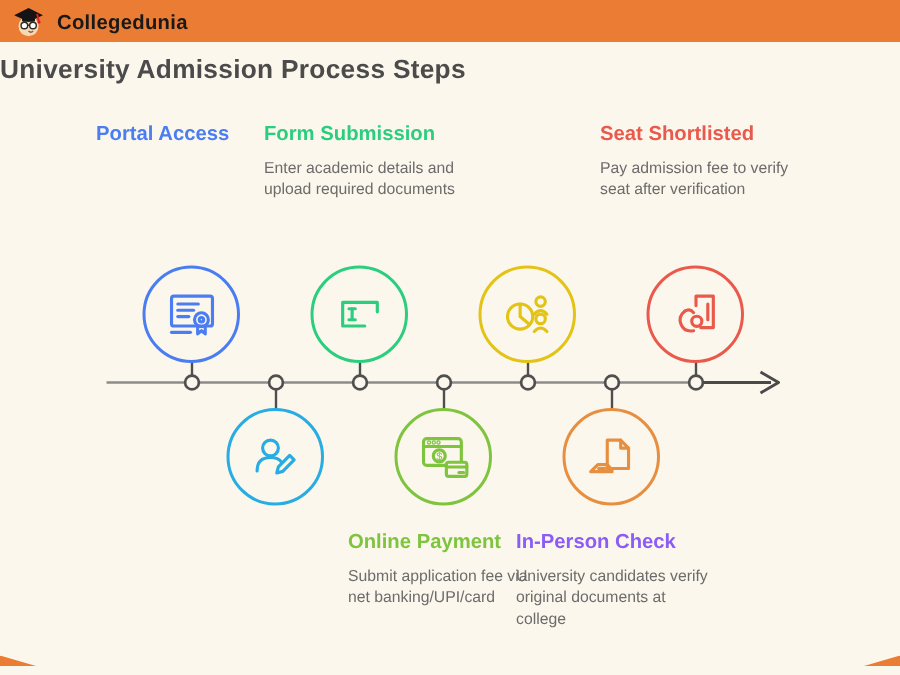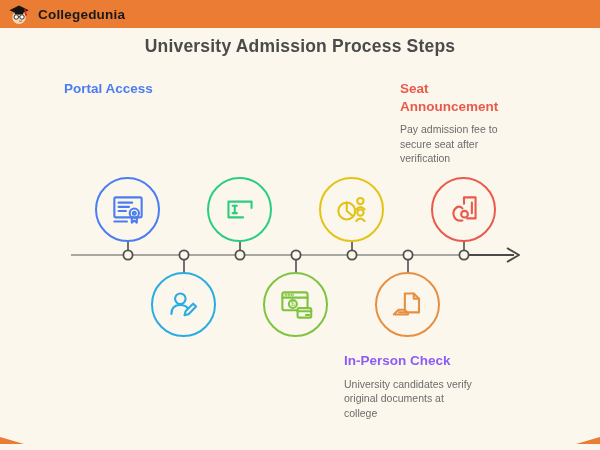--- a/index.html
+++ b/index.html
@@ -13,21 +13,21 @@
     display:flex;align-items:center;gap:7px;padding-left:8px;box-sizing:border-box;
   }
   .brand-name{font-weight:bold;font-size:13.5px;color:#191919;letter-spacing:.2px;}
   .logo{width:23px;height:23px;display:block;}
   
   .corner{position:absolute;bottom:0;width:24px;height:7px;}
   .corner.left{left:0;clip-path:polygon(0 0,0 100%,100% 100%);}
   .corner.right{right:0;clip-path:polygon(100% 0,100% 100%,0 100%);}
   
   .page-title{
-    position:absolute;top:36px;left:0;width:600px;text-align:center;
+    position:absolute;top:36px;left:0;width:600px;text-align:left;
     font-size:17.5px;font-weight:bold;color:#4B4B4B;letter-spacing:.2px;
   }
   
   .step{position:absolute;width:128px;text-align:left;}
   .step .step-title{font-size:13.5px;font-weight:bold;line-height:1.3;}
   .step .step-desc{margin-top:7px;font-size:10.5px;line-height:1.4;color:#6C6C6C;}
   .step.t0{left:64px;top:80px;}  .step.t1{left:176px;top:80px;}
   .step.t2{left:288px;top:80px;} .step.t3{left:400px;top:80px;}
   .step.b0{left:120px;top:352px;} .step.b1{left:232px;top:352px;} .step.b2{left:344px;top:352px;}
   
@@ -62,23 +62,27 @@
       <line x1="10.9" y1="14.4" x2="12.3" y2="14.4" stroke="#2b2b2b" stroke-width="1"></line>
     </svg>
     <span class="brand-name">Collegedunia</span>
   </div>
 
   <div class="page-title">University Admission Process Steps</div>
 
   <div class="step t0">
     <div class="step-title" style="color: rgb(74, 125, 242);">Portal Access</div>
   </div>
+  <div class="step t1">
+    <div class="step-title" style="color: rgb(43, 206, 127);">Form Submission</div>
+    <div class="step-desc">Enter academic details and upload required documents</div>
+  </div>
   <div class="step t3">
-    <div class="step-title" style="color: rgb(233, 90, 76);">Seat Announcement</div>
-    <div class="step-desc">Pay admission fee to secure seat after verification</div>
+    <div class="step-title" style="color: rgb(233, 90, 76);">Seat Shortlisted</div>
+    <div class="step-desc">Pay admission fee to verify seat after verification</div>
   </div>
 
   <svg class="timeline-svg" viewBox="0 0 600 450">
     <line x1="71" y1="255" x2="464" y2="255" stroke="#8C8C8C" stroke-width="1.6"></line>
     <line x1="464" y1="255" x2="514" y2="255" stroke="#4A4A4A" stroke-width="2"></line>
     <path d="M507 248 L519 255 L507 262" fill="none" stroke="#4A4A4A" stroke-width="2" stroke-linejoin="round"></path>
 
     <line x1="128" y1="241" x2="128" y2="255" stroke="#4F4F4F" stroke-width="1.6"></line>
     <line x1="240" y1="241" x2="240" y2="255" stroke="#4F4F4F" stroke-width="1.6"></line>
     <line x1="352" y1="241" x2="352" y2="255" stroke="#4F4F4F" stroke-width="1.6"></line>
@@ -162,20 +166,24 @@
     <svg viewBox="0 0 40 40" class="ico">
       <path d="M17 27 V9 h8.5 l5 5 V27 Z"></path>
       <path d="M25.5 9 v5 h5"></path>
       <path d="M6.5 29 l4.5 -4.5 h6 l3 3.5 v1 H6.5 Z"></path>
       <line x1="11.5" y1="27" x2="15.5" y2="27"></line>
     </svg>
   </div>
 
   <div class="step b0">
   </div>
+  <div class="step b1">
+    <div class="step-title" style="color: rgb(126, 196, 63);">Online Payment</div>
+    <div class="step-desc">Submit application fee via net banking/UPI/card</div>
+  </div>
   <div class="step b2">
     <div class="step-title" style="color: #8b5cf6;">In-Person Check</div>
     <div class="step-desc">University candidates verify original documents at college</div>
   </div>
 
   <div class="corner left" style="background-color: rgb(234, 124, 52);"></div>
   <div class="corner right" style="background-color: rgb(234, 124, 52);"></div>
 
 </div>
 

